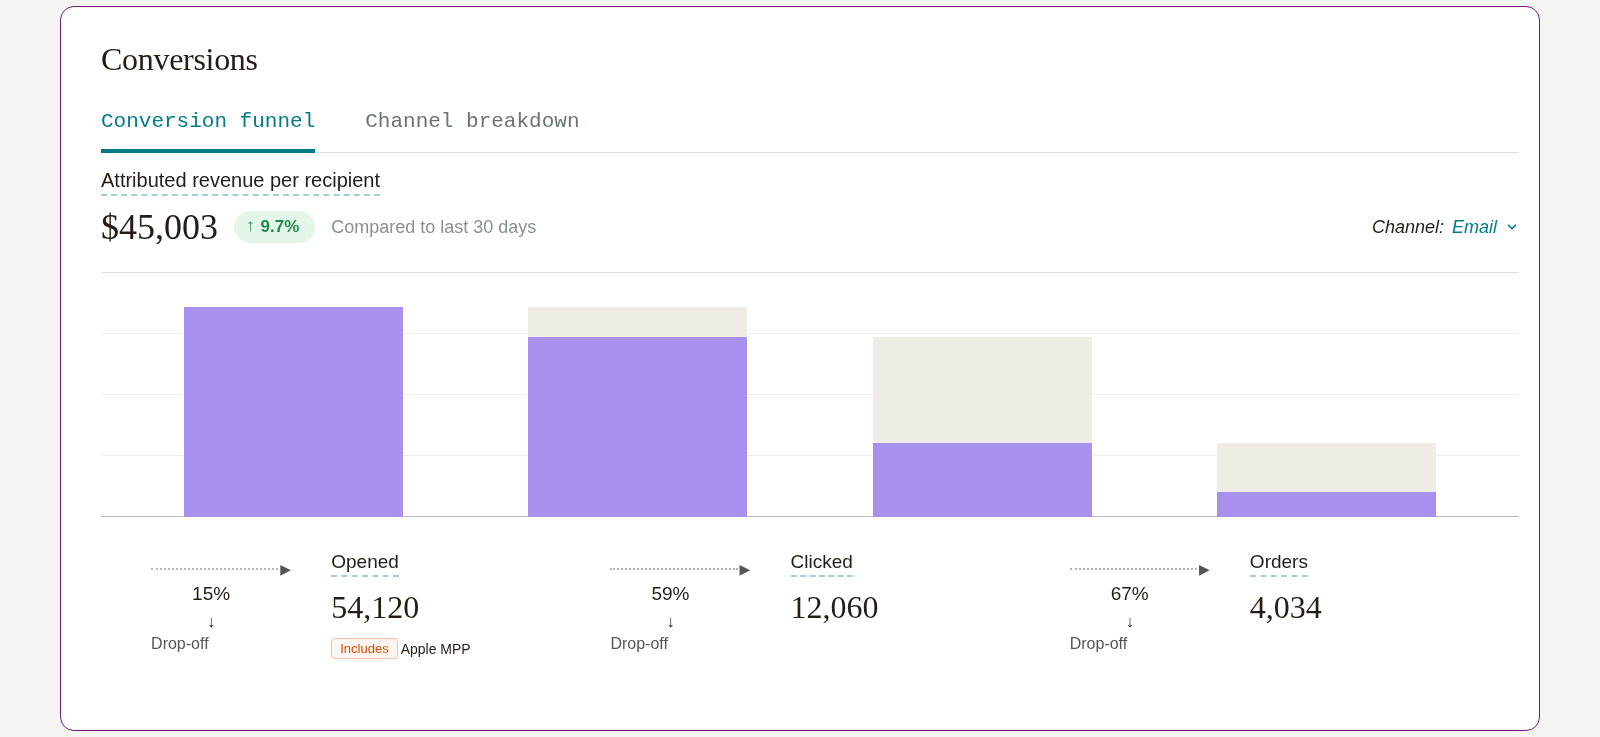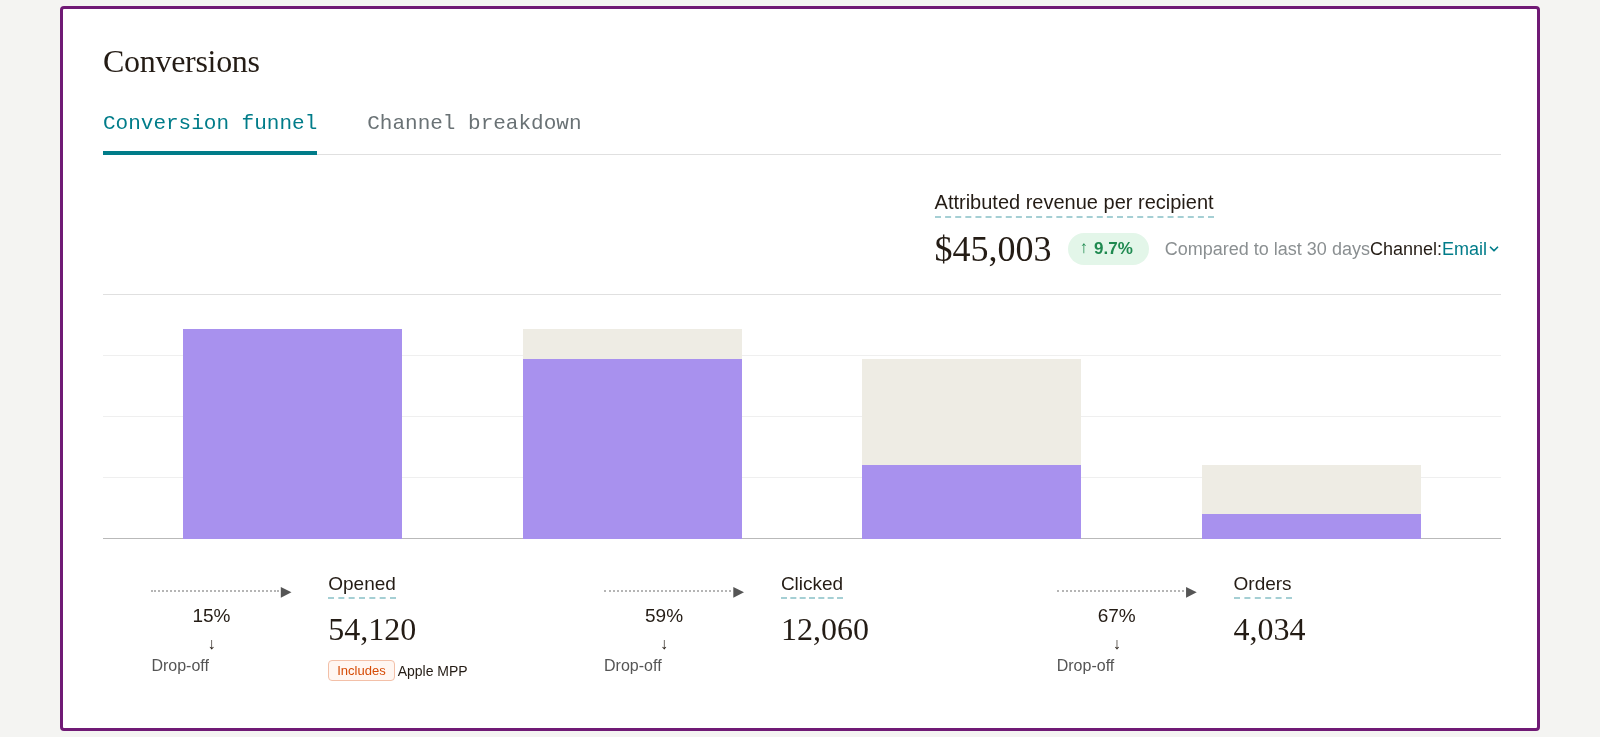--- a/index.html
+++ b/index.html
@@ -16,24 +16,24 @@
   * { box-sizing: border-box; }
   body {
     margin: 0;
     padding: 0;
     background: #f4f4f2;
     font-family: "Helvetica Neue", Helvetica, Arial, sans-serif;
     color: var(--text);
   }
   .card {
     background: #fff;
-    border: 3px solid #701a75;
-    border-radius: 4px;
+    border: 1px solid #701a75;
+    border-radius: 14px;
     margin: 6px 60px 0 60px;
-    padding: 34px 36px 0 40px;
+    padding: 34px 20px 0 40px;
     min-height: 725px;
     overflow: hidden;
   }
   h1.title {
     font-family: Georgia, "Times New Roman", serif;
     font-weight: 500;
     font-size: 32px;
     margin: 0 0 32px 0;
     letter-spacing: -0.3px;
   }
@@ -51,22 +51,22 @@
     cursor: pointer;
   }
   .tab.active {
     color: var(--teal);
     border-bottom: 4px solid var(--teal);
     margin-bottom: -1px;
   }
   .metric-row {
     display: flex;
     align-items: flex-end;
-    justify-content: flex-end;
-    margin-top: 36px;
+    justify-content: space-between;
+    margin-top: 16px;
   }
   .metric-block { }
   .metric-label {
     font-size: 20px;
     color: var(--text);
     border-bottom: 2px dashed #a5cfd4;
     display: inline-block;
     padding-bottom: 2px;
   }
   .metric-value-row {
@@ -97,21 +97,23 @@
     transform: translateY(-1px);
   }
   .compared {
     font-size: 18px;
     color: #8a8f91;
   }
   .channel {
     font-size: 18px;
     display: flex;
     align-items: center;
+    gap: 8px;
     margin-bottom: 10px;
+    font-style: italic;
   }
   .channel .label { color: var(--text); font-weight: 500; }
   .channel .value { color: var(--teal); font-weight: 500; cursor: pointer; }
   .chev {
     color: var(--teal);
     font-size: 14px;
     transform: translateY(1px);
   }
   hr.sep {
     border: none;

